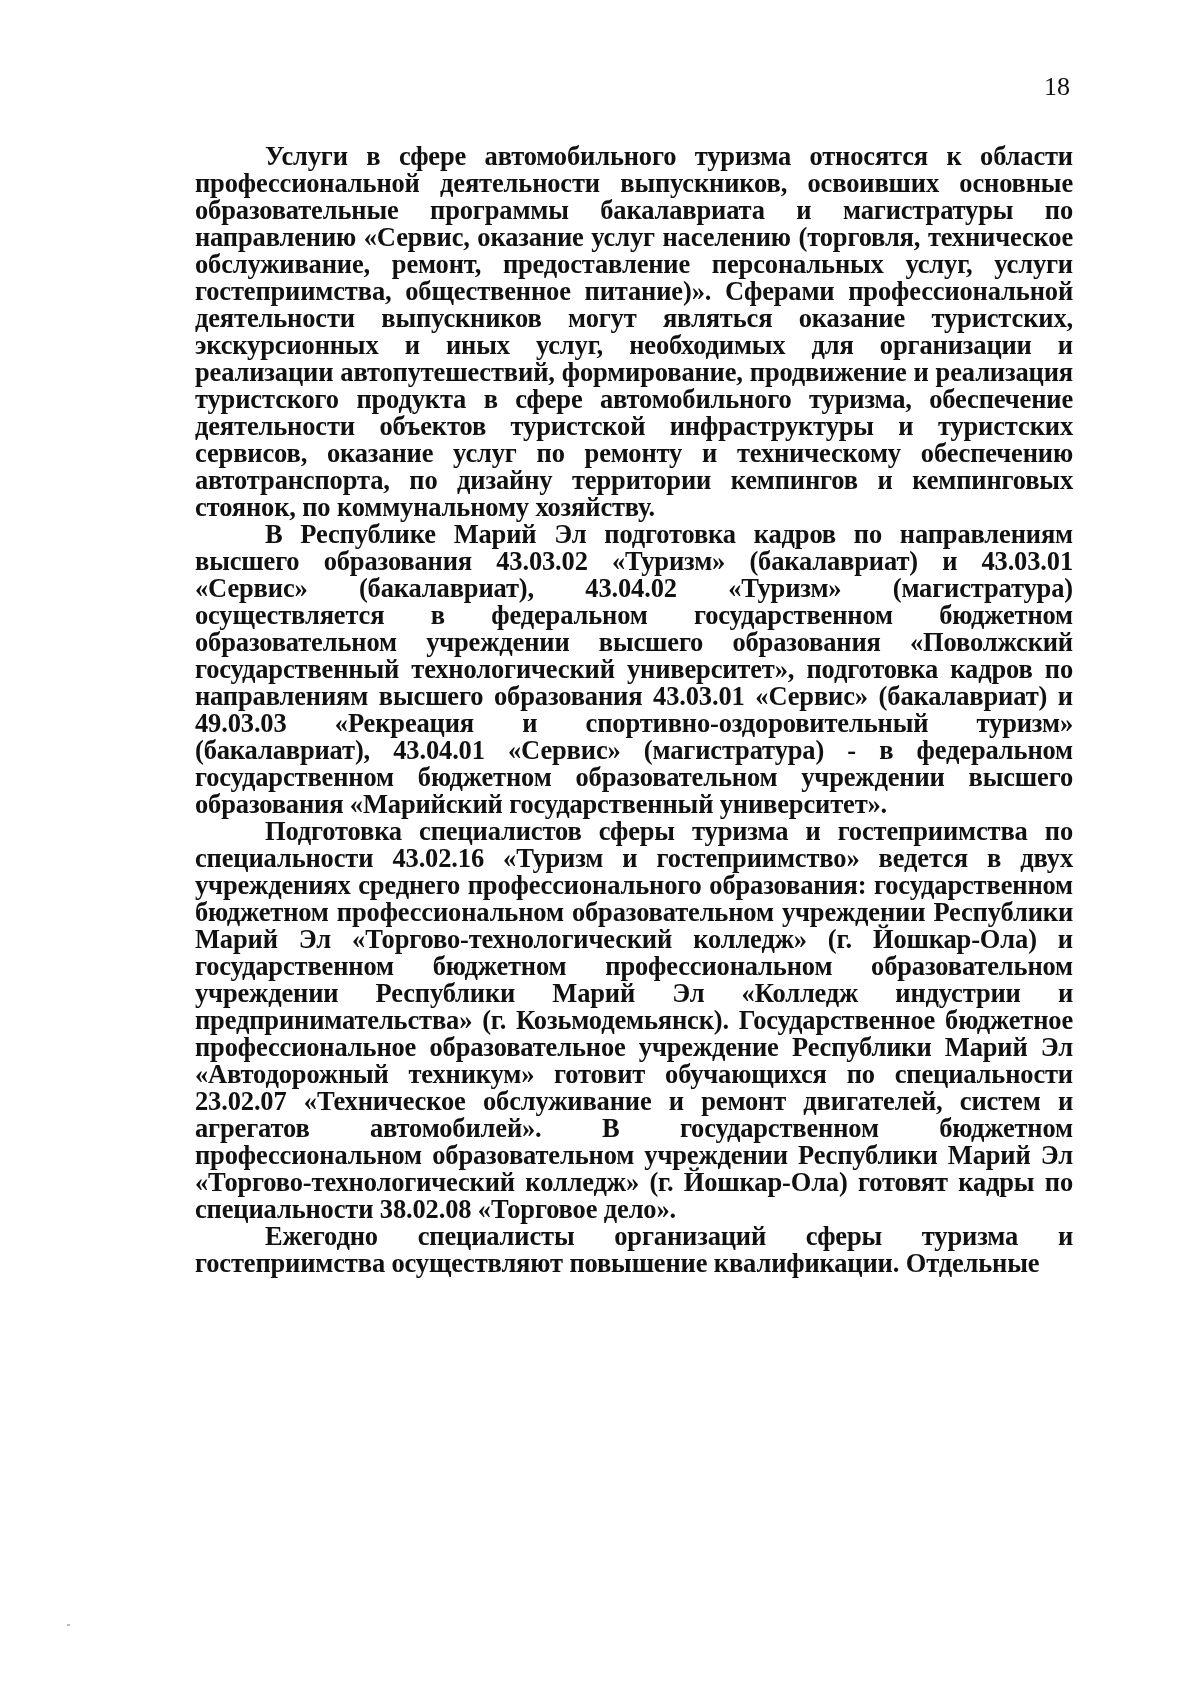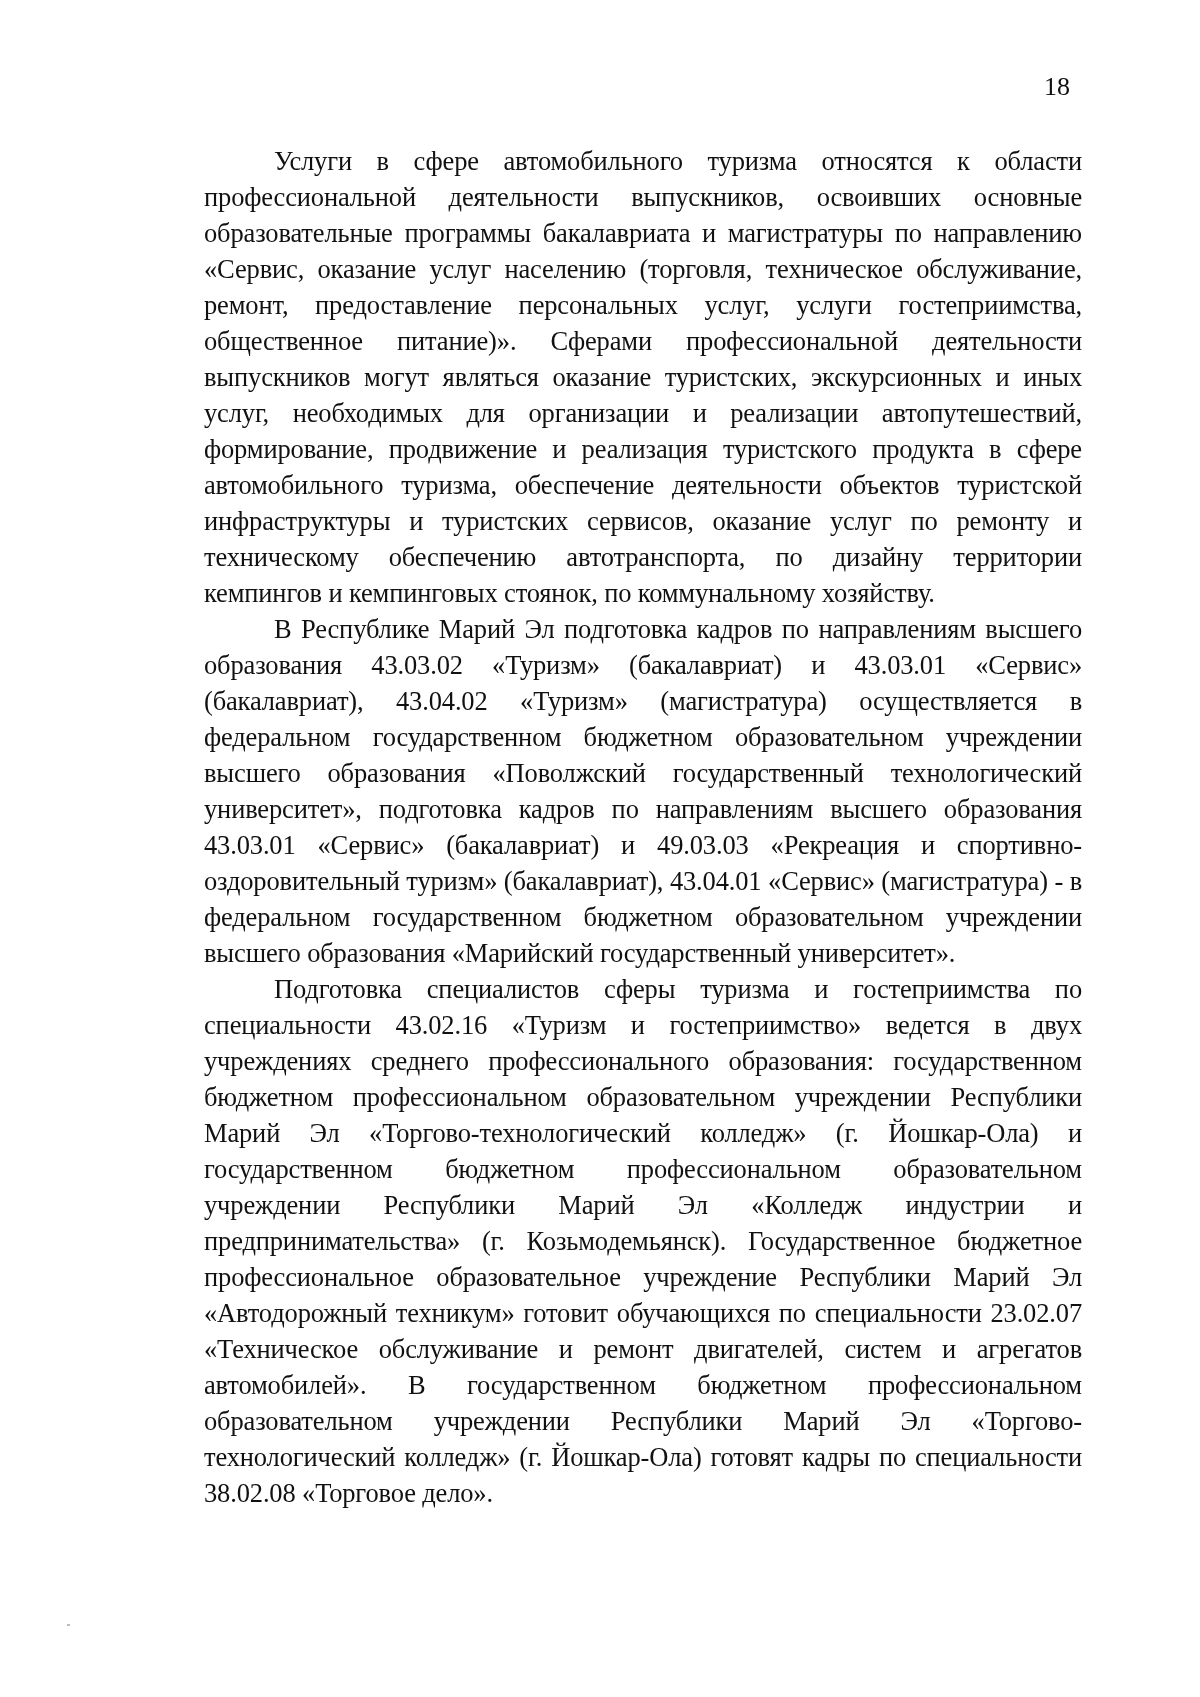--- a/index.html
+++ b/index.html
@@ -18,26 +18,27 @@
     .page-number {
       position: absolute;
       top: 72px;
       left: 1044px;
       font-size: 26px;
       line-height: 30px;
     }
     .body-text {
       position: absolute;
       top: 143px;
-      left: 204px;
+      left: 195px;
       width: 878px;
       font-size: 26.5px;
-      line-height: 36px;
+      line-height: 27px;
       text-align: justify;
       letter-spacing: -0.15px;
+      font-weight: bold;
     }
     .body-text p {
       margin: 0;
       text-indent: 70px;
       text-align: justify;
       hyphens: none;
     }
     .scan-speck {
       position: absolute;
       left: 67px;
@@ -49,15 +50,16 @@
   </style>
 </head>
 <body>
 
 <div class="page-number">18</div>
 
 <div class="body-text">
   <p>Услуги в сфере автомобильного туризма относятся к области профессиональной деятельности выпускников, освоивших основные образовательные программы бакалавриата и магистратуры по направлению «Сервис, оказание услуг населению (торговля, техническое обслуживание, ремонт, предоставление персональных услуг, услуги гостеприимства, общественное питание)». Сферами профессиональной деятельности выпускников могут являться оказание туристских, экскурсионных и иных услуг, необходимых для организации и реализации автопутешествий, формирование, продвижение и реализация туристского продукта в сфере автомобильного туризма, обеспечение деятельности объектов туристской инфраструктуры и туристских сервисов, оказание услуг по ремонту и техническому обеспечению автотранспорта, по дизайну территории кемпингов и кемпинговых стоянок, по коммунальному хозяйству.</p>
   <p>В Республике Марий Эл подготовка кадров по направлениям высшего образования 43.03.02 «Туризм» (бакалавриат) и 43.03.01 «Сервис» (бакалавриат), 43.04.02 «Туризм» (магистратура) осуществляется в федеральном государственном бюджетном образовательном учреждении высшего образования «Поволжский государственный технологический университет», подготовка кадров по направлениям высшего образования 43.03.01 «Сервис» (бакалавриат) и 49.03.03 «Рекреация и спортивно-оздоровительный туризм» (бакалавриат), 43.04.01 «Сервис» (магистратура) - в федеральном государственном бюджетном образовательном учреждении высшего образования «Марийский государственный университет».</p>
   <p>Подготовка специалистов сферы туризма и гостеприимства по специальности 43.02.16 «Туризм и гостеприимство» ведется в двух учреждениях среднего профессионального образования: государственном бюджетном профессиональном образовательном учреждении Республики Марий Эл «Торгово-технологический колледж» (г. Йошкар-Ола) и государственном бюджетном профессиональном образовательном учреждении Республики Марий Эл «Колледж индустрии и предпринимательства» (г. Козьмодемьянск). Государственное бюджетное профессиональное образовательное учреждение Республики Марий Эл «Автодорожный техникум» готовит обучающихся по специальности 23.02.07 «Техническое обслуживание и ремонт двигателей, систем и агрегатов автомобилей». В государственном бюджетном профессиональном образовательном учреждении Республики Марий Эл «Торгово-технологический колледж» (г. Йошкар-Ола) готовят кадры по специальности 38.02.08 «Торговое дело».</p>
+  <p>Ежегодно специалисты организаций сферы туризма и гостеприимства осуществляют повышение квалификации. Отдельные</p>
 </div>
 
 <div class="scan-speck"></div>
 
 </body></html>

